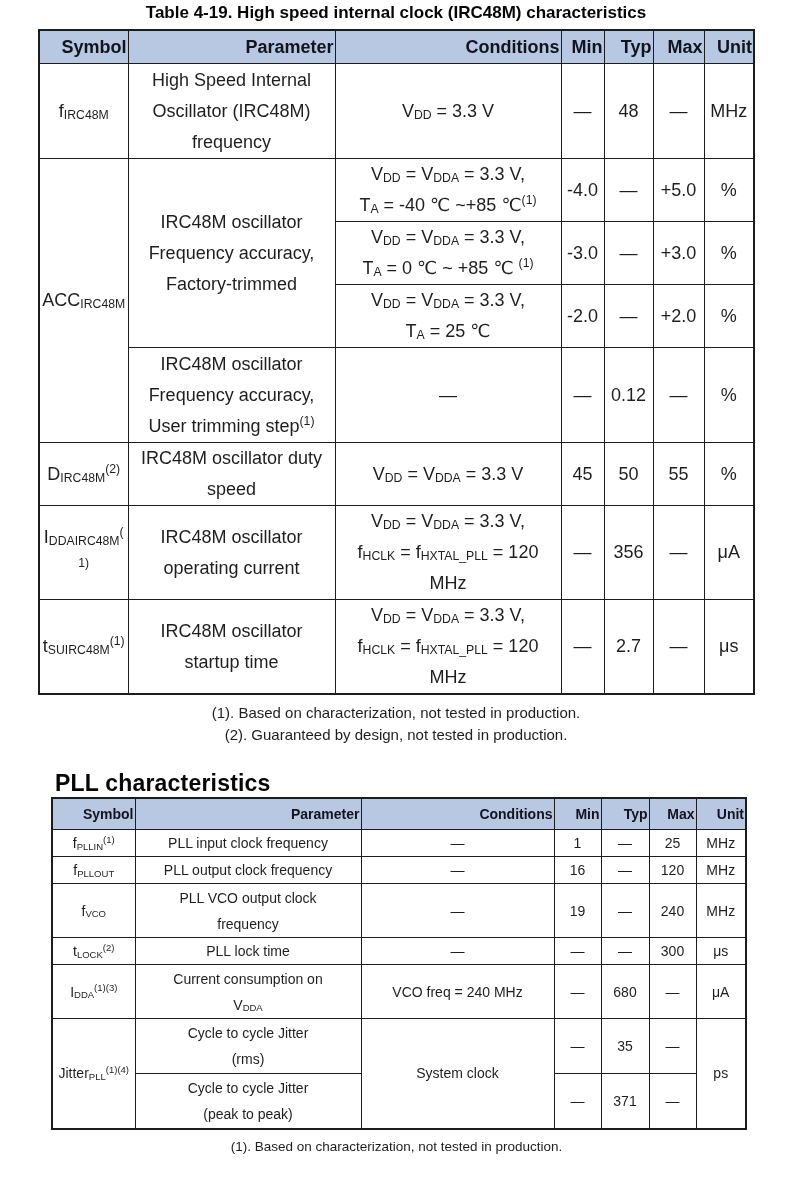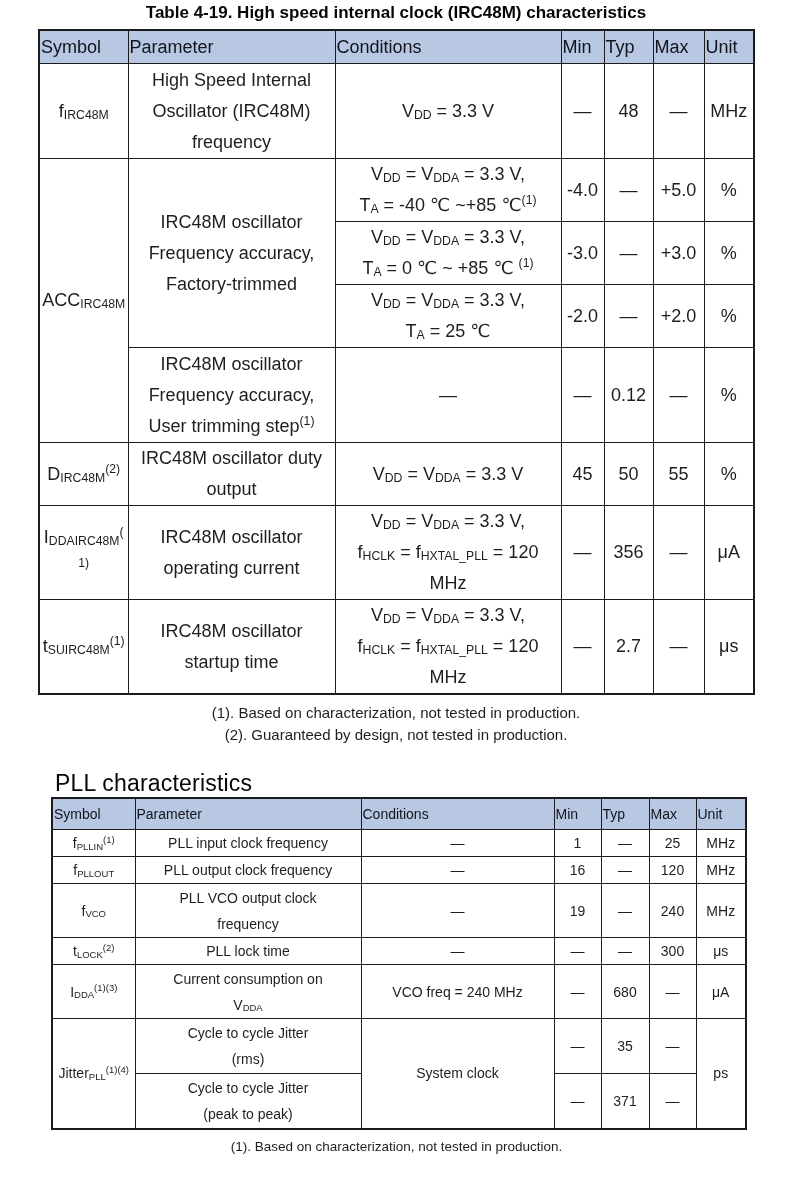--- a/index.html
+++ b/index.html
@@ -6,27 +6,27 @@
   body {
     width:790px; height:1203px; overflow:hidden; background:#ffffff;
     font-family:"Liberation Sans","DejaVu Sans",sans-serif; color:#1e1e1e;
     -webkit-font-smoothing:antialiased;
   }
   .page { padding:3px 36px 0 38px; }
 
   .tbl-title { font-size:17px; font-weight:bold; color:#060606; margin:0 0 7px 0; line-height:19px;text-align:center; }
   .t2-title  { margin:34px 0 4px 13px; font-size:15px; line-height:17px; }
 
-  .section-heading { font-size:23px; font-weight:normal; color:#060606; margin:24px 0 0 17px; line-height:27px; letter-spacing:0.2px; }
+  .section-heading { font-size:23px; font-weight:bold; color:#060606; margin:24px 0 0 17px; line-height:27px; letter-spacing:0.2px; }
 
   table.spec { border-collapse:collapse; table-layout:fixed; border:2px solid var(--border,#1c1c1c); }
   table.spec th, table.spec td { border:1px solid var(--border,#1c1c1c); }
   table.spec th {
     background:var(--hdr-bg,#b8c8e2); color:var(--hdr-text,#11141d);
-    font-weight:normal; text-align:left; vertical-align:middle;
+    font-weight:bold; text-align:right; vertical-align:middle;
   }
   table.spec td { text-align:center; vertical-align:middle; padding:0 2px; }
 
   table.t1 { width:715px; font-size:18px; }
   .t1 th { height:30px; font-size:18px; }
   .t1 td { line-height:31px; }
 
   table.t2 { width:694px; font-size:14px; margin-left:13px; }
   .t2 th { height:28px; font-size:14px; }
   .t2 td { line-height:26px; }
@@ -129,21 +129,21 @@
           <td>—</td>
           <td>—</td>
           <td>0.12</td>
           <td>—</td>
           <td>%</td>
         </tr>
         <tr style="height: 62px;">
           <td>D<sub>IRC48M</sub><sup>(2)</sup></td>
           <td>
             <div class="ln">IRC48M oscillator duty</div>
-            <div class="ln">output</div>
+            <div class="ln">speed</div>
           </td>
           <td>V<sub>DD</sub> = V<sub>DDA</sub> = 3.3 V</td>
           <td>45</td>
           <td>50</td>
           <td>55</td>
           <td>%</td>
         </tr>
         <tr style="height: 62px;">
           <td>
             <div class="ln">I<sub>DDAIRC48M</sub><sup>(</sup></div>

